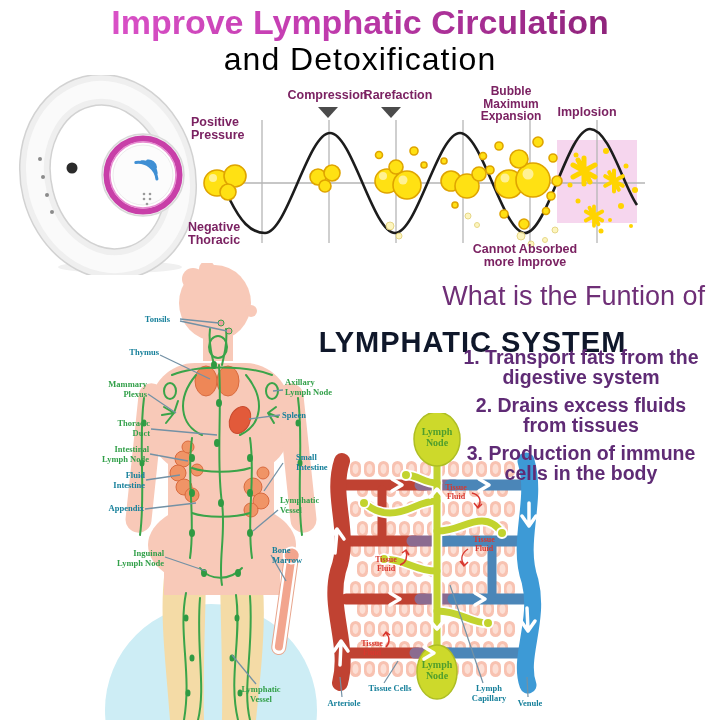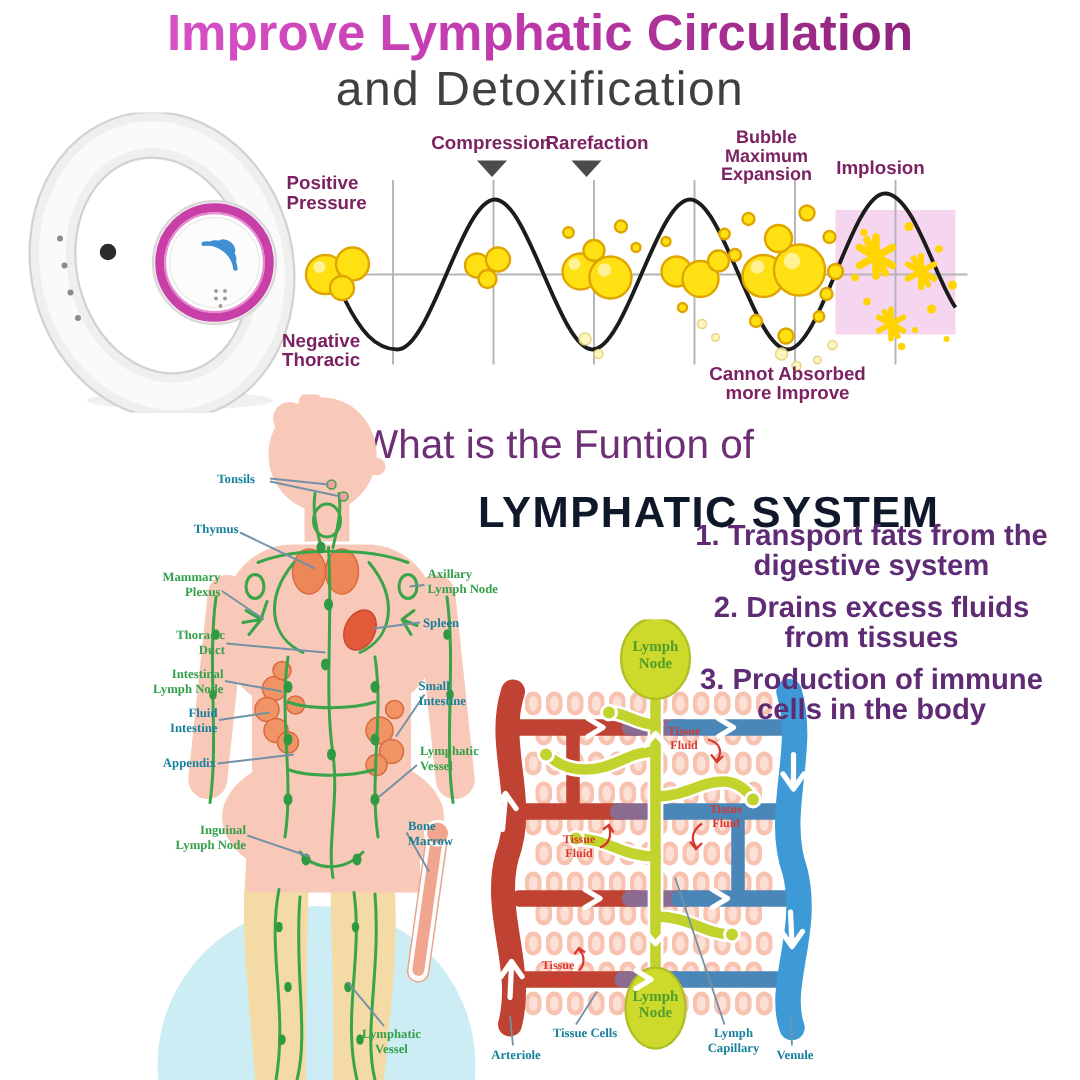--- a/index.html
+++ b/index.html
@@ -6,25 +6,25 @@
   #stage{position:relative;width:720px;height:720px;background:#fff;overflow:hidden;
          font-family:"Liberation Sans",sans-serif;}
   .abs{position:absolute;}
   .pre{white-space:pre-line;}
   
   .title1{top:3px;left:0;width:720px;text-align:center;font-size:34px;font-weight:700;
           background:linear-gradient(100deg,#e65cd4 0%,#c13bae 45%,#7b1a67 100%);
           -webkit-background-clip:text;background-clip:text;color:transparent;
           -webkit-text-fill-color:transparent;letter-spacing:0px;}
   .title2{top:41px;left:0;width:720px;text-align:center;font-size:32px;font-weight:400;
-          color:#404040;letter-spacing:1px;}
+          color:#000000;letter-spacing:1px;}
   
   .wlab{color:#7b2262;font-weight:700;font-size:12.5px;line-height:1.05;text-align:center;}
   
-  .fh1{top:281px;left:240px;width:465px;text-align:left;font-size:27px;color:#6f2f77;}
+  .fh1{top:281px;left:240px;width:465px;text-align:right;font-size:27px;color:#6f2f77;}
   .fh2{top:326px;left:240px;width:465px;text-align:center;font-size:29px;font-weight:700;
        color:#0f172a;letter-spacing:1px;}
   .flist{top:348px;left:445px;width:272px;z-index:5;display:flex;flex-direction:column;gap:9px;}
   .fitem{text-align:center;font-size:19.5px;font-weight:700;color:#5f2b75;line-height:1.0;}
   
   .slab{font-family:Liberation Serif, serif;font-weight:700;font-size:8.5px;line-height:1.15;}
   .teal{color:#17809b;}
   .green{color:#33a04a;}
   .red{color:#d8372f;}
   .lymphnode-label{font-family:"Liberation Serif",serif;font-weight:700;font-size:10px;
@@ -319,21 +319,21 @@
     <div class="abs slab green tright pre" style="right:196px;top:182px">Intestinal
 Lymph Node</div>
     <div class="abs slab teal tright pre" style="right:200px;top:208px">Fluid
 Intestine</div>
     <div class="abs slab teal tright" style="right:201px;top:241px">Appendix</div>
     <div class="abs slab green tright pre" style="right:181px;top:286px">Inguinal
 Lymph Node</div>
     <div class="abs slab green pre" style="left:285px;top:115px">Axillary
 Lymph Node</div>
     <div class="abs slab teal" style="left:282px;top:148px">Spleen</div>
-    <div class="abs slab teal pre" style="left:279px;top:190px">Small
+    <div class="abs slab teal pre" style="left:296px;top:190px">Small
 Intestine</div>
     <div class="abs slab green pre" style="left:280px;top:233px">Lymphatic
 Vessel</div>
     <div class="abs slab teal pre" style="left:272px;top:283px">Bone
 Marrow</div>
     <div class="abs slab green pre tcenter" style="left:240px;top:422px;width:42px">Lymphatic
 Vessel</div>
   </div>
 
   <div class="abs" style="left:320px;top:413px;width:400px;height:307px;z-index:1">

